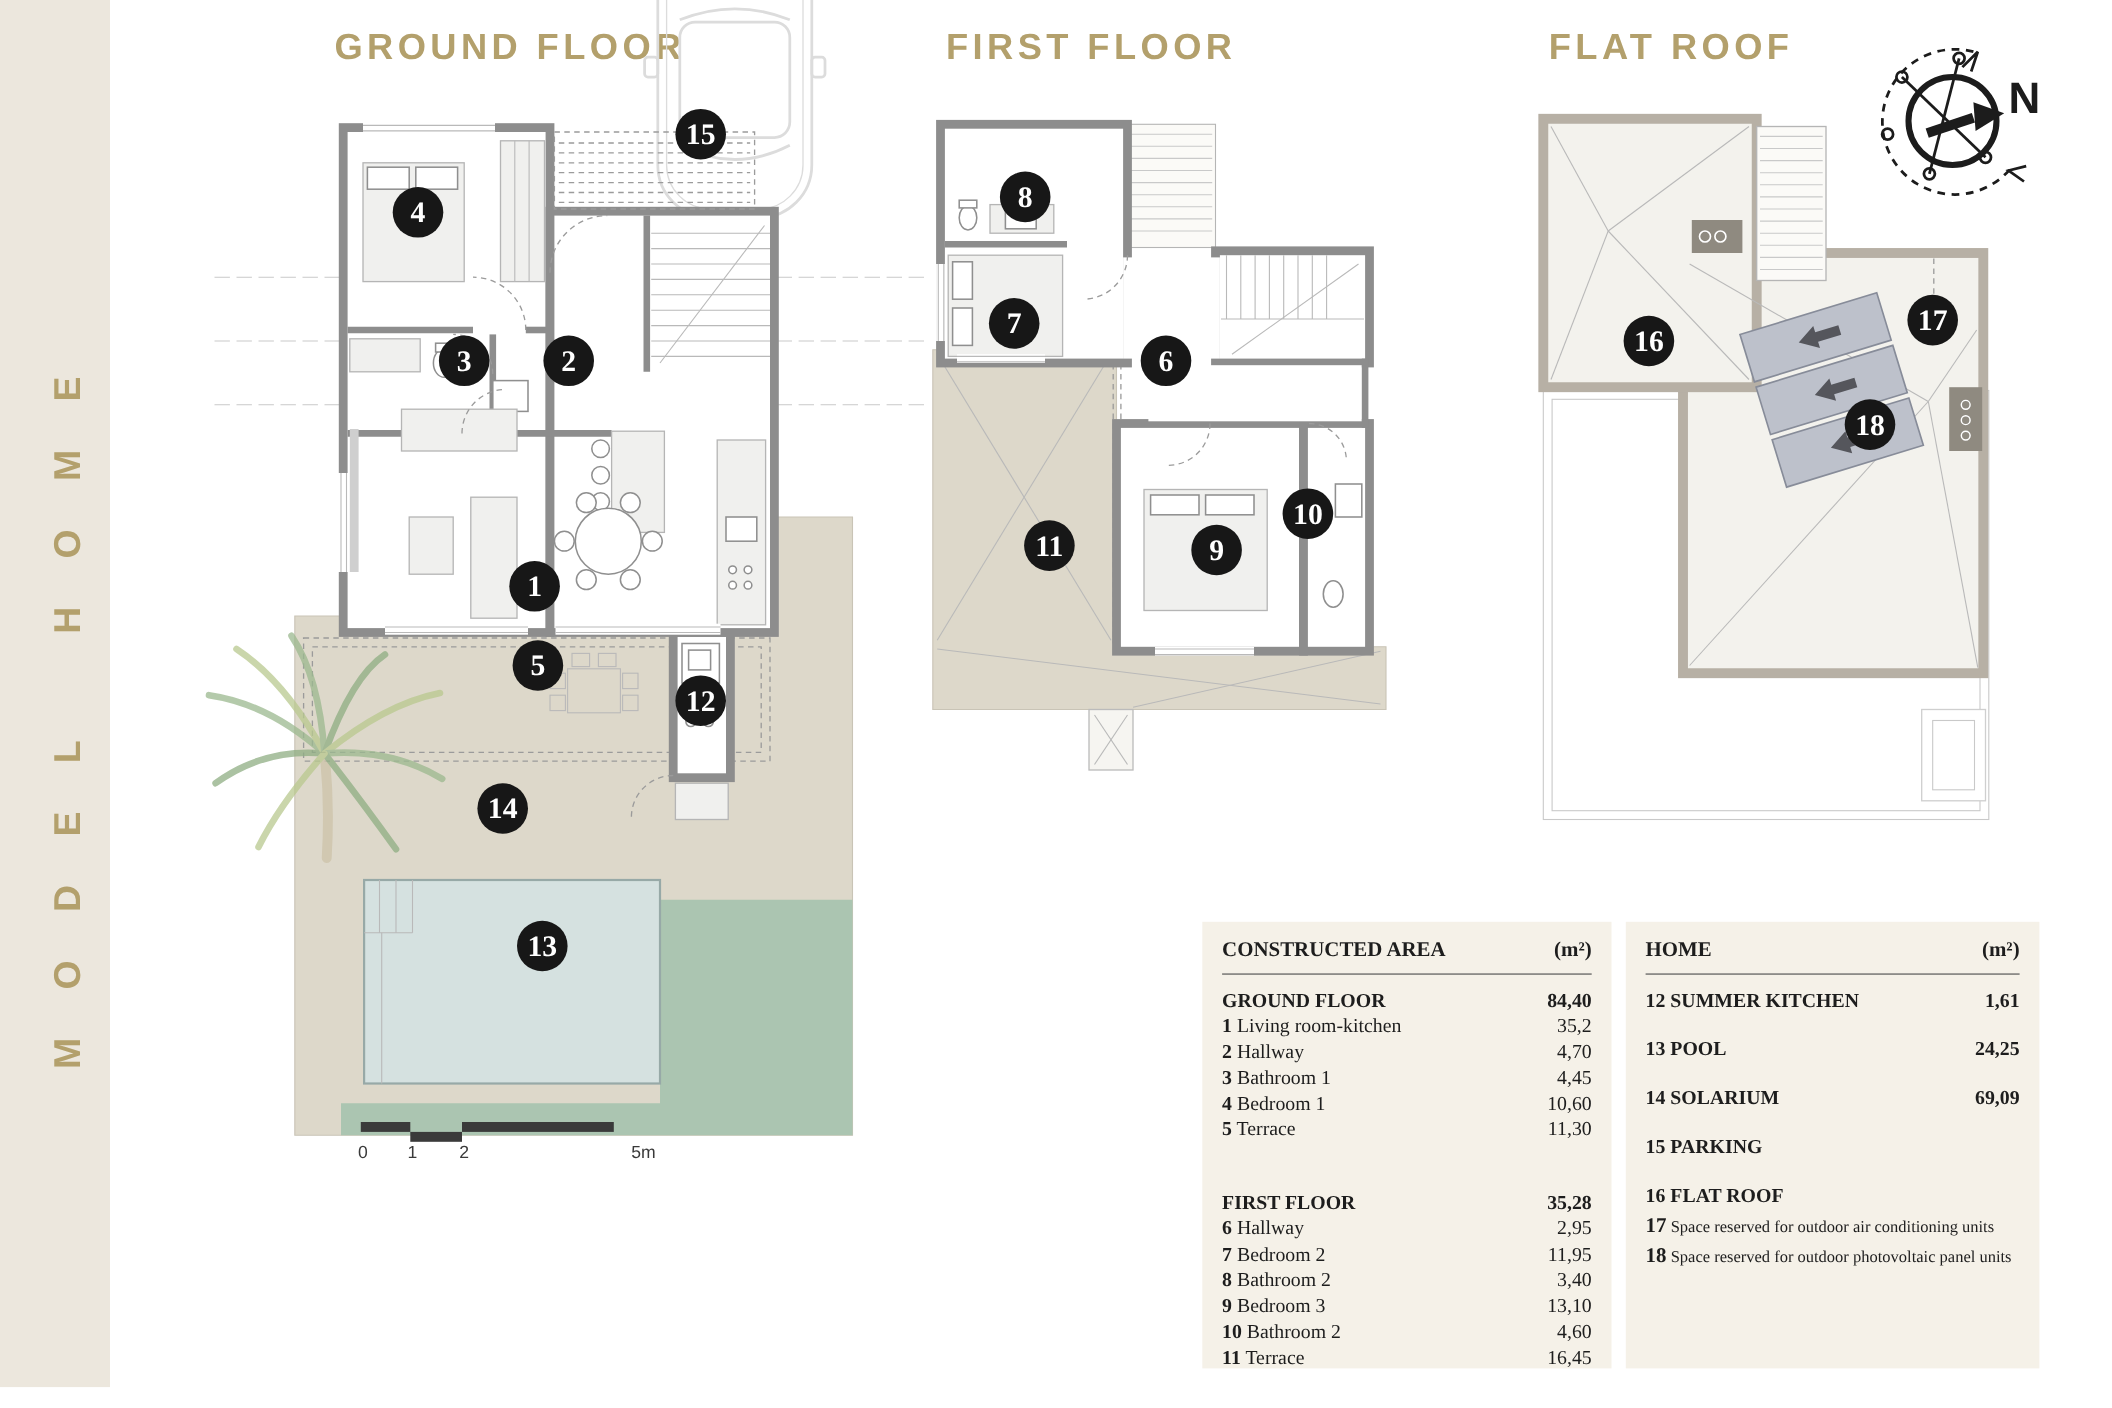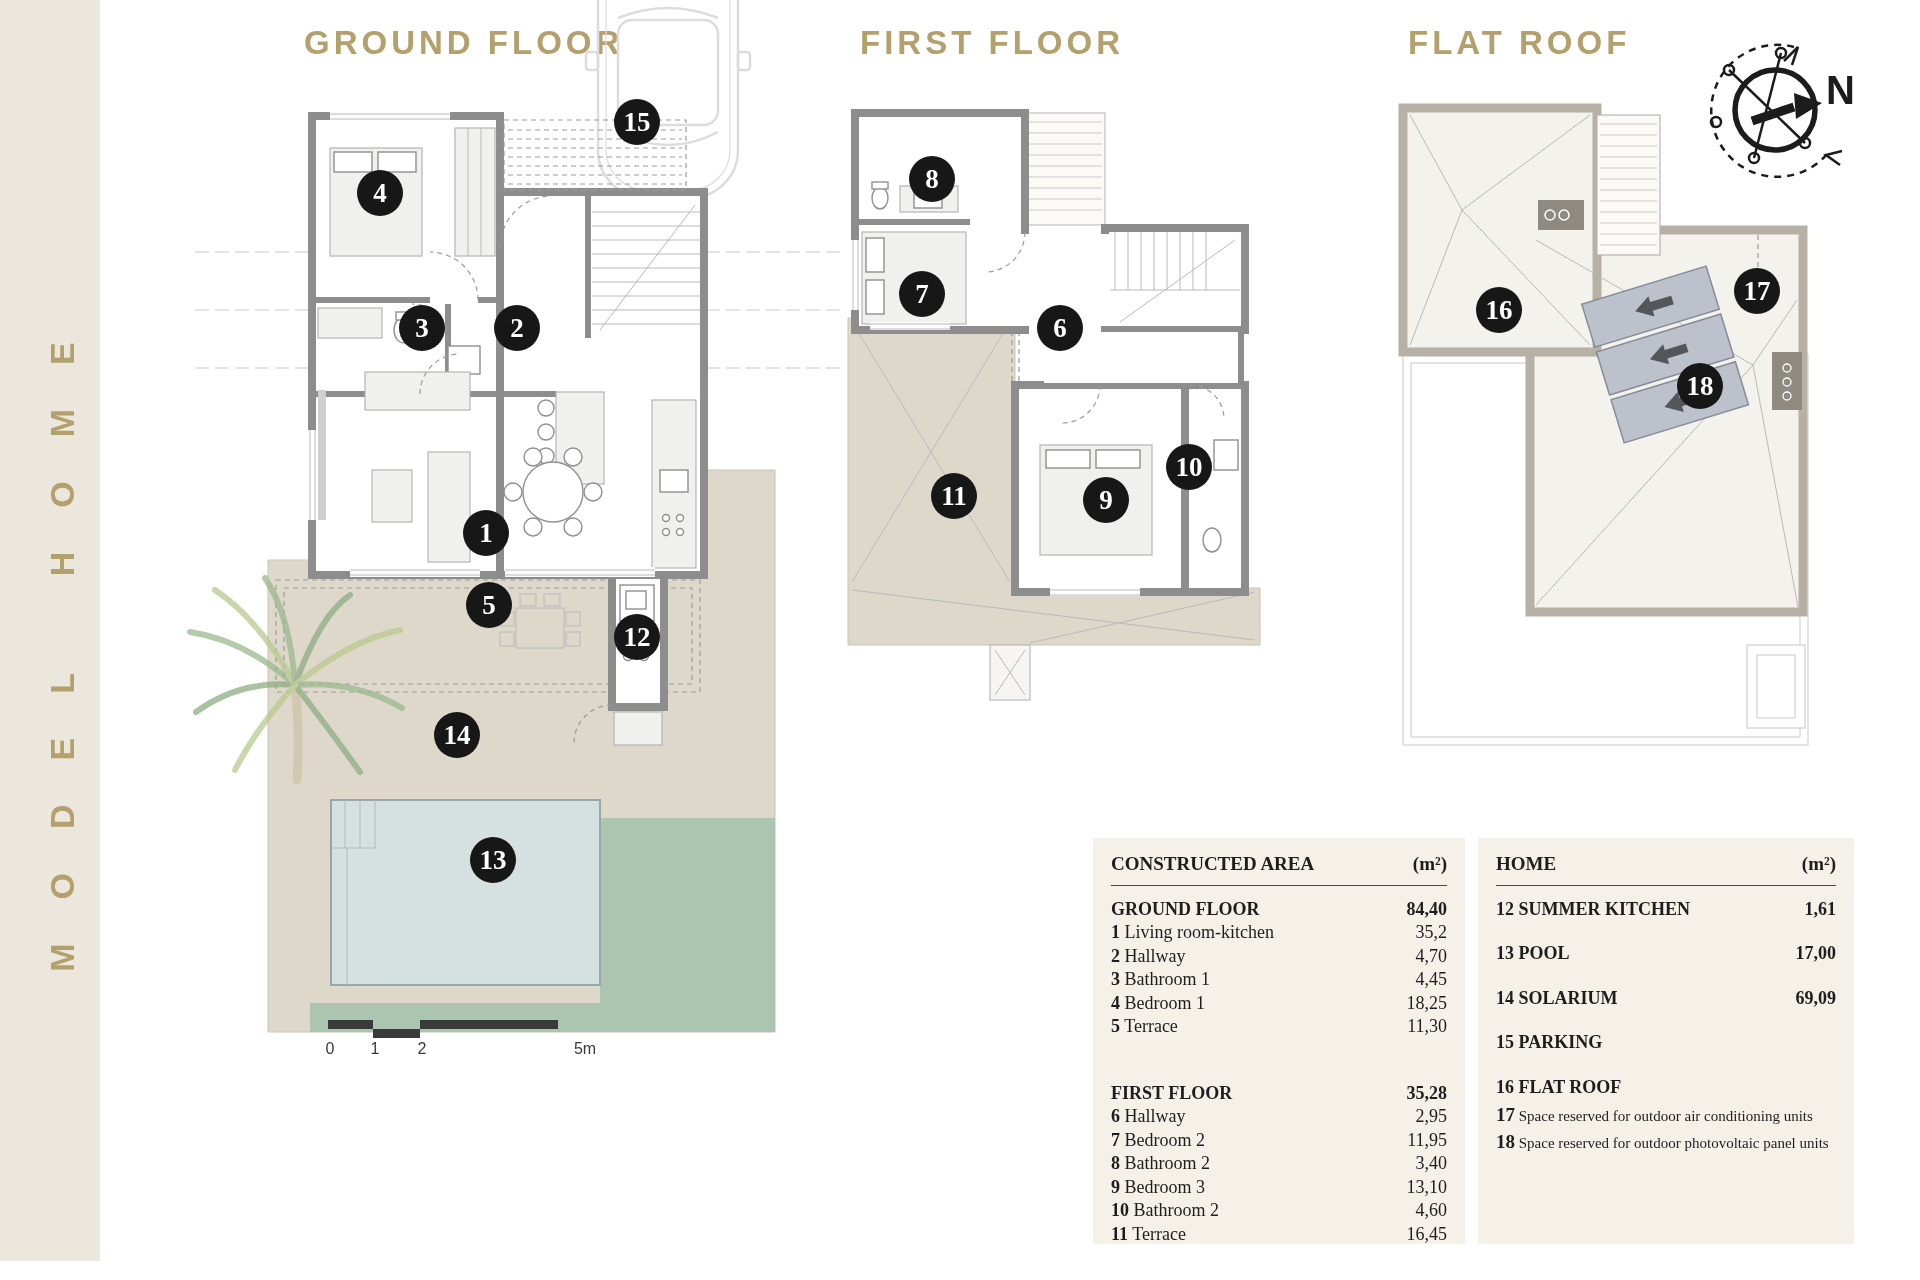--- a/index.html
+++ b/index.html
@@ -454,21 +454,21 @@
         <div class="trow ">
           <span class="lbl"><b>2</b> Hallway</span>
           <span class="val">4,70</span>
         </div>
         <div class="trow ">
           <span class="lbl"><b>3</b> Bathroom 1</span>
           <span class="val">4,45</span>
         </div>
         <div class="trow ">
           <span class="lbl"><b>4</b> Bedroom 1</span>
-          <span class="val">18,25</span>
+          <span class="val">10,60</span>
         </div>
         <div class="trow ">
           <span class="lbl"><b>5</b> Terrace</span>
           <span class="val">11,30</span>
         </div>
         <div class="tgap"></div>
         <div class="trow sect">
           <span class="lbl">FIRST FLOOR</span>
           <span class="val">35,28</span>
         </div>
@@ -504,21 +504,21 @@
       <span>HOME</span>
       <span>(m²)</span>
     </header>
     <div id="area-body">
         <div class="trow big">
           <span class="lbl"><b>12</b> SUMMER KITCHEN</span>
           <span class="val">1,61</span>
         </div>
         <div class="trow big">
           <span class="lbl"><b>13</b> POOL</span>
-          <span class="val">17,00</span>
+          <span class="val">24,25</span>
         </div>
         <div class="trow big">
           <span class="lbl"><b>14</b> SOLARIUM</span>
           <span class="val">69,09</span>
         </div>
         <div class="trow big">
           <span class="lbl"><b>15</b> PARKING</span>
           <span class="val"></span>
         </div>
         <div class="trow big">

